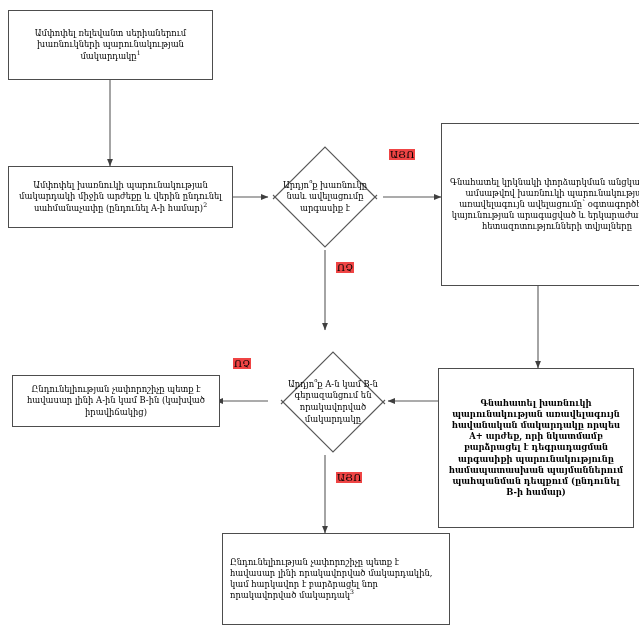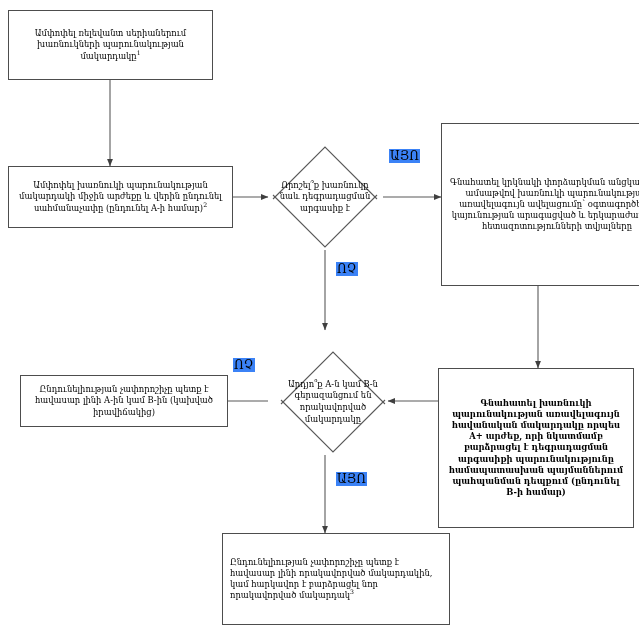--- a/index.html
+++ b/index.html
@@ -57,24 +57,24 @@
     z-index:1;
   }
 
   
   .conn{position:absolute;z-index:0;}
   .conn svg{display:block;overflow:visible;}
 
   
   .branch-label{
     position:absolute;
-    font-size:12px;
+    font-size:10px;
     letter-spacing:0.2px;
     z-index:4;
-    background:#3b82f6;
+    background:#ef4444;
     padding:0 1px;
     white-space:nowrap;
   }
   sup{font-size:6.2px;vertical-align:super;line-height:0;}
 </style>
 </head>
 <body>
 
 <div id="canvas">
 
@@ -112,40 +112,40 @@
     <span class="txt"><span>Ամփոփել խառնուկի պարունակության մակարդակի միջին արժեքը և վերին ընդունել սահմանաչափը (ընդունել A-ի համար)</span><sup>2</sup></span>
   </div>
 
   <div class="decision" style="left:265px;top:143px;width:120px;height:108px;">
     <svg viewBox="0 0 120 108" preserveAspectRatio="none">
 
       <polyline points="8,56 60,4 112,56" fill="none" stroke="#595959" stroke-width="1.1"></polyline>
 
       <polyline points="8,52 60,104 112,52" fill="none" stroke="#595959" stroke-width="1.1"></polyline>
     </svg>
-    <span class="dtxt">Որոշել՞ք խառնուկը նաև դեգրադացման արգասիք է</span>
+    <span class="dtxt">Արդյո՞ք խառնուկը նաև ավելացումը արգասիք է</span>
   </div>
 
   <div class="node" style="left:441px;top:123px;width:232px;height:163px;">
     <span class="txt">Գնահատել կրկնակի փորձարկման անցկացման ամսաթվով խառնուկի պարունակության առավելագույն ավելացումը՝ օգտագործելով կայունության արագացված և երկարաժամկետ հետազոտությունների տվյալները</span>
   </div>
 
   <div class="node" style="left:438px;top:368px;width:196px;height:160px;font-weight:bold;">
     <span class="txt">Գնահատել խառնուկի պարունակության առավելագույն հավանական մակարդակը որպես A+ արժեք, որի նկատմամբ բարձրացել է դեգրադացման արգասիքի պարունակությունը համապատասխան պայմաններում պահպանման դեպքում (ընդունել B-ի համար)</span>
   </div>
 
   <div class="decision" style="left:273px;top:348px;width:120px;height:108px;">
     <svg viewBox="0 0 120 108" preserveAspectRatio="none">
       <polyline points="8,56 60,4 112,56" fill="none" stroke="#595959" stroke-width="1.1"></polyline>
       <polyline points="8,52 60,104 112,52" fill="none" stroke="#595959" stroke-width="1.1"></polyline>
     </svg>
     <span class="dtxt">Արդյո՞ք A-ն կամ B-ն գերազանցում են որակավորված մակարդակը</span>
   </div>
 
-  <div class="node" style="left:20px;top:375px;width:208px;height:52px;">
+  <div class="node" style="left:12px;top:375px;width:208px;height:52px;">
     <span class="txt">Ընդունելիության չափորոշիչը պետք է հավասար լինի A-ին կամ B-ին (կախված իրավիճակից)</span>
   </div>
 
   <div class="node left-align" style="left:222px;top:533px;width:228px;height:92px;">
     <span class="txt"><span>Ընդունելիության չափորոշիչը պետք է հավասար լինի որակավորված մակարդակին, կամ հարկավոր է բարձրացել նոր որակավորված մակարդակ</span><sup>3</sup></span>
   </div>
 
   <div class="branch-label" style="left:389px;top:149px;">ԱՅՈ</div>
 
   <div class="branch-label" style="left:336px;top:262px;">ՈՉ</div>

